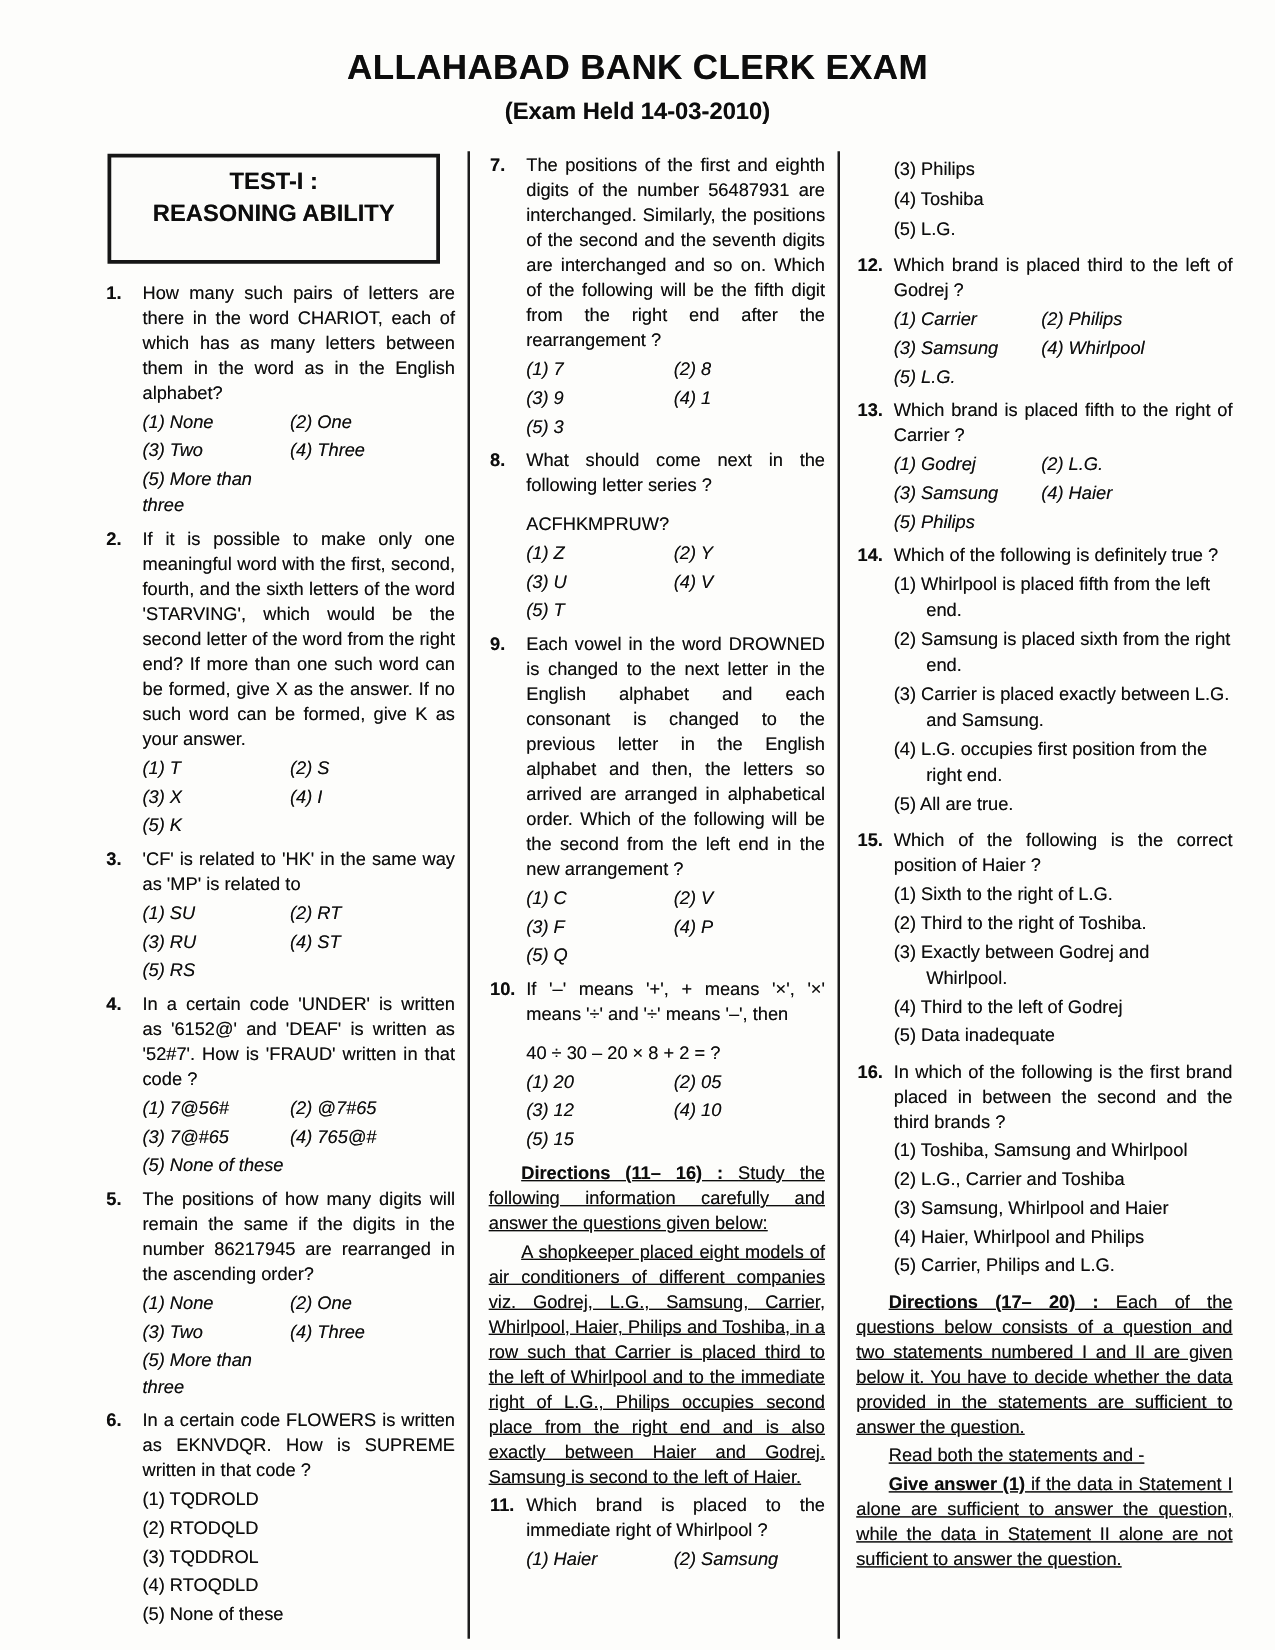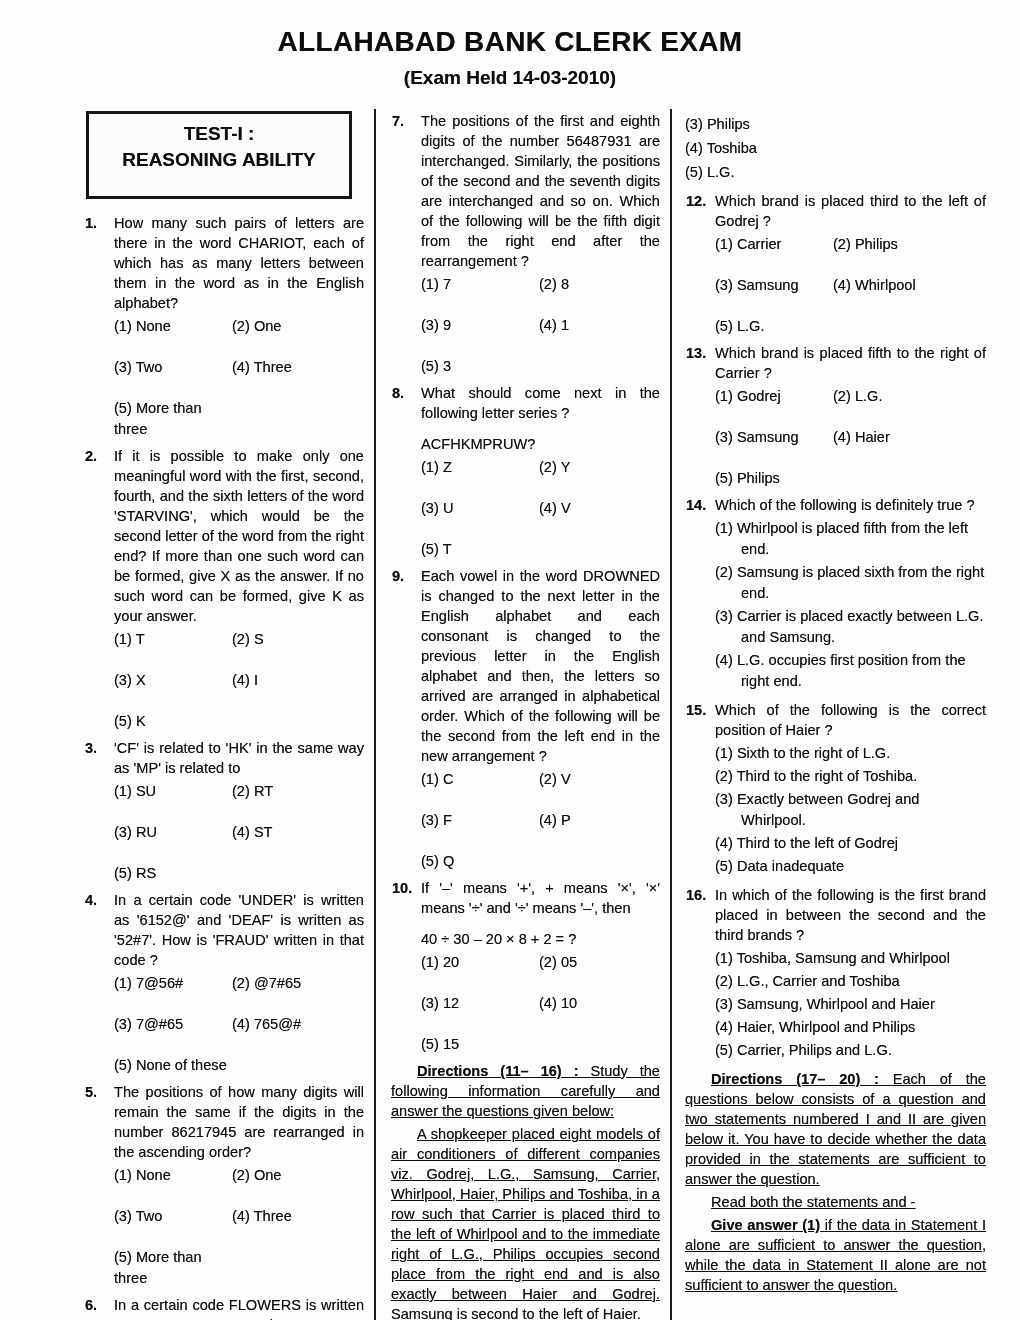--- a/index.html
+++ b/index.html
@@ -9,21 +9,21 @@
     font-family: "Liberation Sans", sans-serif;
   }
   .page {
     position: relative;
     width: 1020px; height: 1320px;
     background: #fdfdfb;
     color: #0d0d0d;
     overflow: hidden;
     text-shadow: 0 0 0.5px rgba(0,0,0,0.55); 
   }
-  .header { text-align: center; padding-top: 26px; }
+  .header { text-align: center; padding-top: 38px; }
   .title { font-size: 28px; font-weight: 700; letter-spacing: 0.3px; }
   .subtitle { font-size: 19px; font-weight: 700; margin-top: 9px; }
 
   .content { display: flex; align-items: stretch; margin: 20px 32px 0 84px; }
   .col { font-size: 14.6px; line-height: 20px; text-align: justify; }
   .col1 { width: 292px; padding-right: 10px; border-right: 2px solid #1c1c1c; }
   .col2 { width: 296px; padding: 2px 10px 0 15px; border-right: 2px solid #1c1c1c; }
   .col3 { width: 314px; padding: 2px 0 0 13px; }
 
   .testbox {
@@ -37,25 +37,25 @@
     background: #fcfcfa;
   }
 
   .question { display: flex; margin-bottom: 6px; }
   .qnum { flex: 0 0 30px; font-weight: 700; padding-left: 1px; text-align: left; }
   .qbody { flex: 1; }
   .qtext { text-align: justify; }
   .qextra { text-align: left; margin-top: 11px; }
 
   .opts { margin-top: 3px; }
-  .opts2 { display: grid; grid-template-columns: 118px 1fr; row-gap: 20px; }
+  .opts2 { display: grid; grid-template-columns: 118px 1fr; row-gap: 2px; font-style: italic; }
   .opt { text-align: left; line-height: 21px; }
   .opts1 .opt { padding-left: 26px; text-indent: -26px; margin-bottom: 2px; }
 
-  .opts-cont { margin-bottom: 8px; }
+  .opts-cont { margin-left: 30px; margin-bottom: 8px; }
   .opts-cont .opt { margin-bottom: 3px; }
 
   .para { text-indent: 26px; margin-bottom: 3px; text-align: justify; text-decoration: underline; }
   .para .lead { font-weight: 700; }
 </style>
 </head>
 <body>
 
 <div class="page">
   <div class="header">
@@ -251,20 +251,21 @@
         </div>
         <div class="question">
           <span class="qnum">14.</span>
           <div class="qbody">
             <div class="qtext">Which of the following is definitely true ?</div>
             <div class="opts opts1">
               <div class="opt">(1) Whirlpool is placed fifth from the left end.</div>
               <div class="opt">(2) Samsung is placed sixth from the right end.</div>
               <div class="opt">(3) Carrier is placed exactly between L.G. and Samsung.</div>
               <div class="opt">(4) L.G. occupies first position from the right end.</div>
+              <div class="opt">(5) All are true.</div>
             </div>
           </div>
         </div>
         <div class="question">
           <span class="qnum">15.</span>
           <div class="qbody">
             <div class="qtext">Which of the following is the correct position of Haier ?</div>
             <div class="opts opts1">
               <div class="opt">(1) Sixth to the right of L.G.</div>
               <div class="opt">(2) Third to the right of Toshiba.</div>

